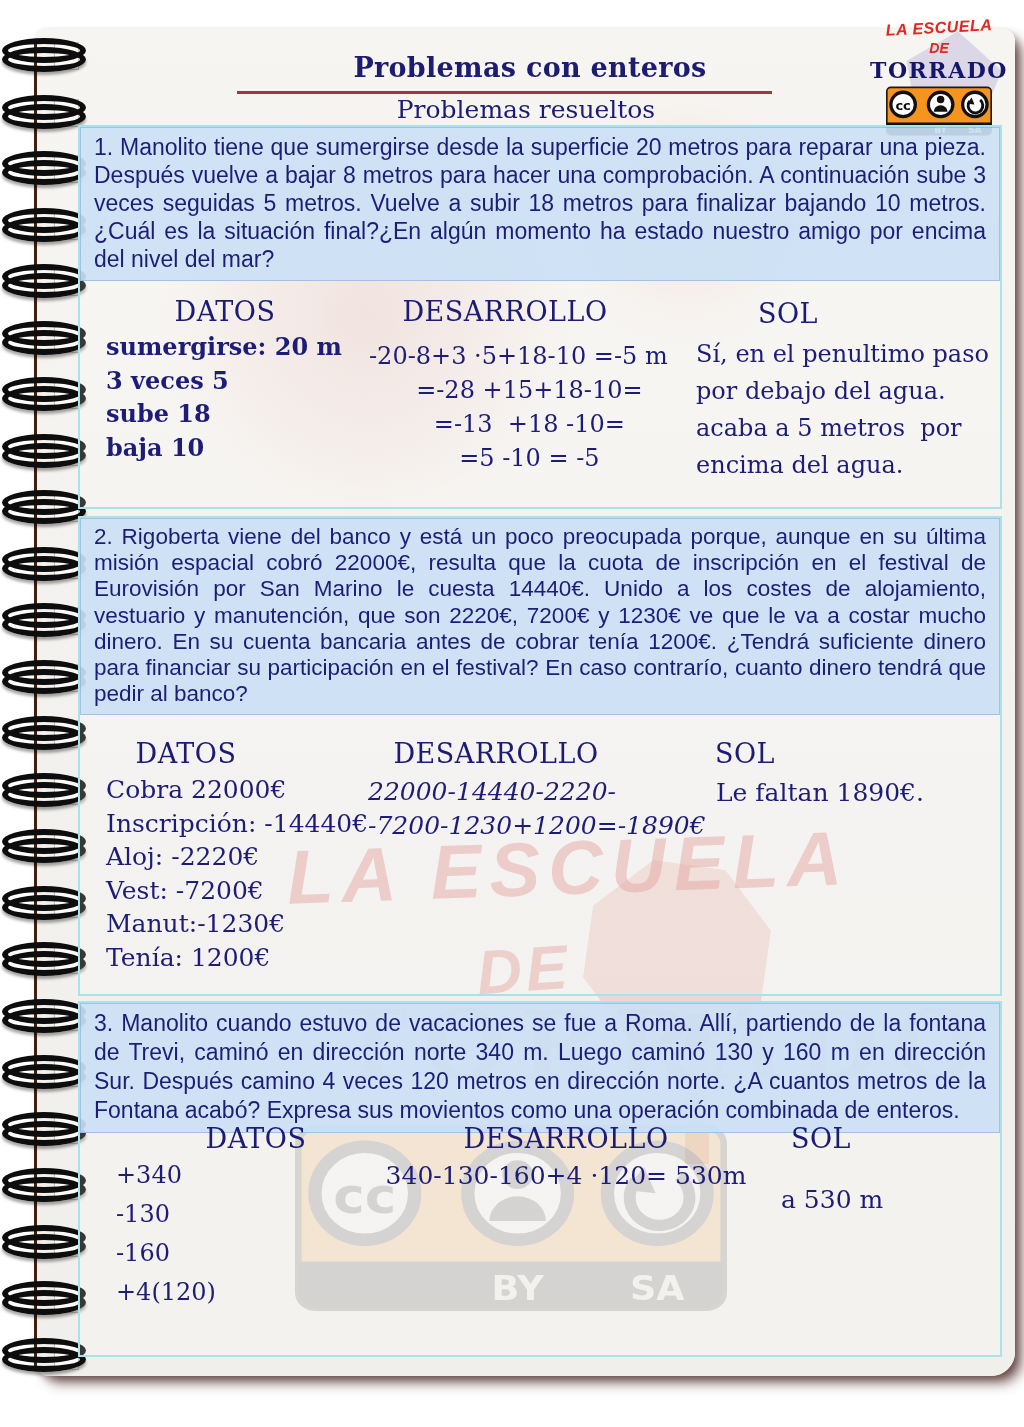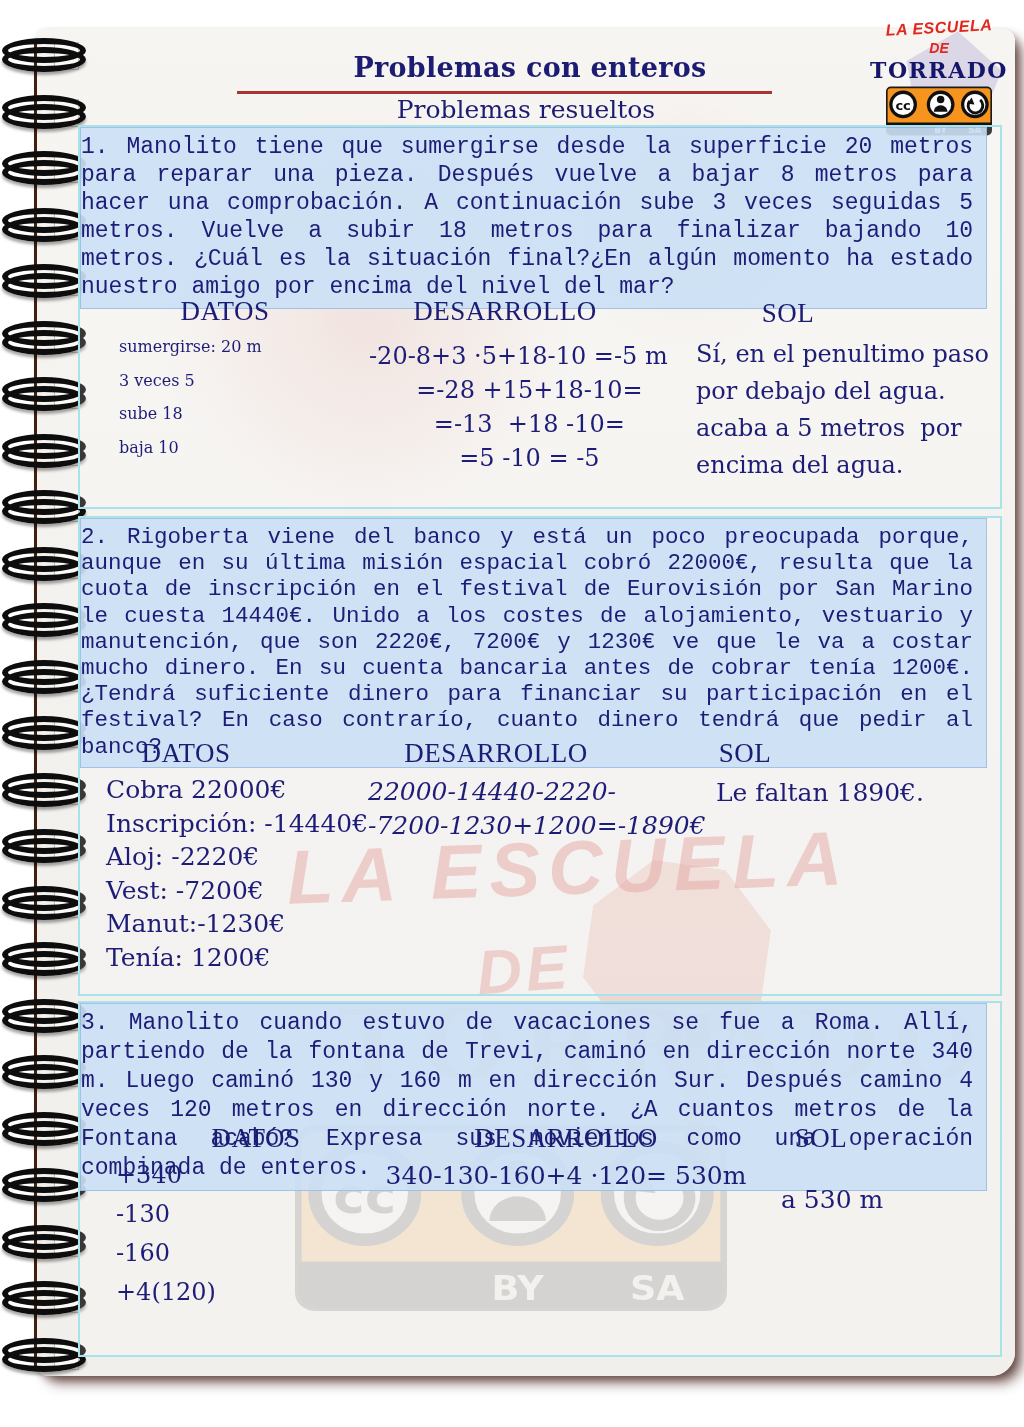--- a/index.html
+++ b/index.html
@@ -49,32 +49,32 @@
     font-size:16px;color:#e0281e;transform:rotate(-3deg);letter-spacing:.5px;}
   .logo-l2{position:relative;font-family:"Liberation Sans",sans-serif;font-style:italic;font-weight:bold;
     font-size:14px;color:#e0281e;margin-top:3px;}
   .logo-l3{position:relative;font-size:22px;font-weight:bold;color:#15156a;letter-spacing:1.5px;margin-top:1px;}
   .logo-badge{position:relative;width:106px;height:50px;margin:3px auto 0;}
   
   .pbox{position:absolute;left:41px;width:920px;border:2px solid #a9e3e9;background:rgba(255,255,255,.18);}
   .pbox1{top:96px;height:380px;}
   .pbox2{top:487px;height:476px;}
   .pbox3{top:972px;height:352px;}
-  .stmt{position:absolute;left:0;top:0;width:892px;padding:5px 13px 7px 0;
+  .stmt{position:absolute;left:0;top:0;width:892px;padding:5px 13px 7px 13px;
     background:rgba(203,224,245,.90);border:1px solid rgba(125,165,215,.55);
-    color:#1d1d78;font-family:Liberation Mono, monospace;text-align:justify;}
+    color:#1d1d78;font-family:Liberation Sans, sans-serif;text-align:justify;}
   .stmt1{font-size:23px;line-height:28px;}
   .stmt2{font-size:22.5px;line-height:26.2px;}
   .stmt3{font-size:23px;line-height:29px;}
-  .colhead{position:absolute;font-size:27px;color:#1c1c74;text-align:center;letter-spacing:.5px;font-family:Liberation Serif, serif;}
+  .colhead{position:absolute;font-size:27px;color:#1c1c74;text-align:center;letter-spacing:.5px;}
   .navy{color:#1d1d78;}
   .ditem{white-space:pre;}
   
   .p1-datos-h{left:30px;top:169px;width:230px;}
-  .p1-datos{position:absolute;left:39px;top:203px;font-size:16px;line-height:33.5px;}
+  .p1-datos{position:absolute;left:26px;top:203px;font-size:24px;line-height:33.5px;font-weight:bold;}
   .p1-des-h{left:285px;top:169px;width:280px;}
   .p1-des{position:absolute;left:289px;top:212px;font-size:24px;line-height:34px;text-align:center;}
   .p1-des .ind{padding-left:22px;}
   .p1-sol-h{left:560px;top:171px;width:296px;}
   .p1-sol{position:absolute;left:616px;top:209px;font-size:24px;line-height:37px;}
   
   .p2-datos-h{left:0px;top:220px;width:212px;}
   .p2-datos{position:absolute;left:26px;top:255px;font-size:25px;line-height:33.5px;}
   .p2-des-h{left:266px;top:220px;width:300px;}
   .p2-des{position:absolute;left:288px;top:257px;font-size:25px;line-height:34px;font-style:italic;}

